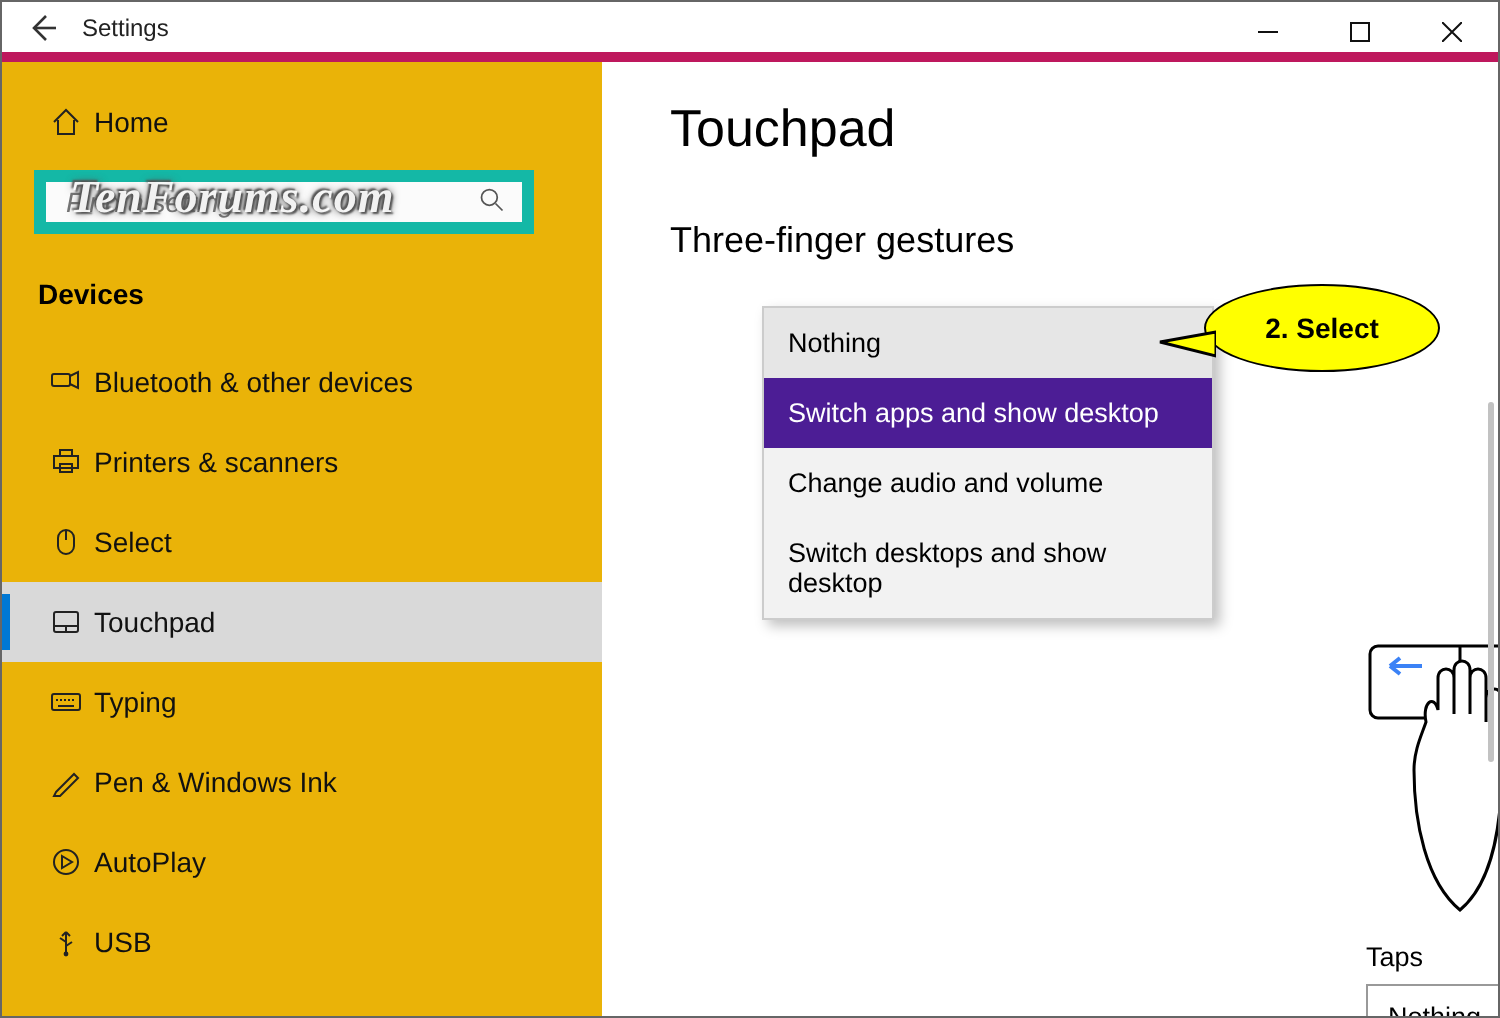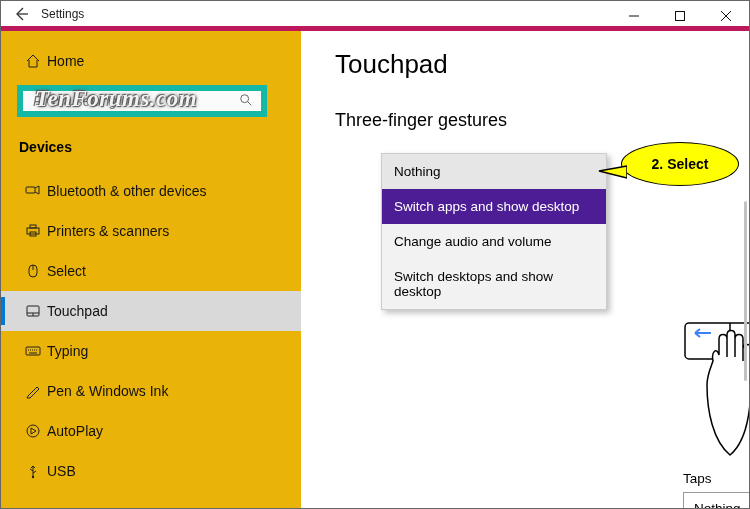--- a/index.html
+++ b/index.html
@@ -165,21 +165,21 @@
     width: 104px; height: 32px;
     border: 1px solid #999;
     display: flex; align-items: center;
     padding: 0 10px;
     font-size: 13.5px;
     justify-content: space-between;
   }
   
   .callout {
     position: absolute;
-    left: 620px; top: 141px;
+    left: 601px; top: 141px;
     z-index: 60;
   }
   .callout .bubble {
     background: #ffff00;
     border: 1.5px solid #000;
     border-radius: 50%/50%;
     width: 118px; height: 44px;
     display: flex; align-items: center; justify-content: center;
     font-weight: bold;
     font-family: Arial, sans-serif;

